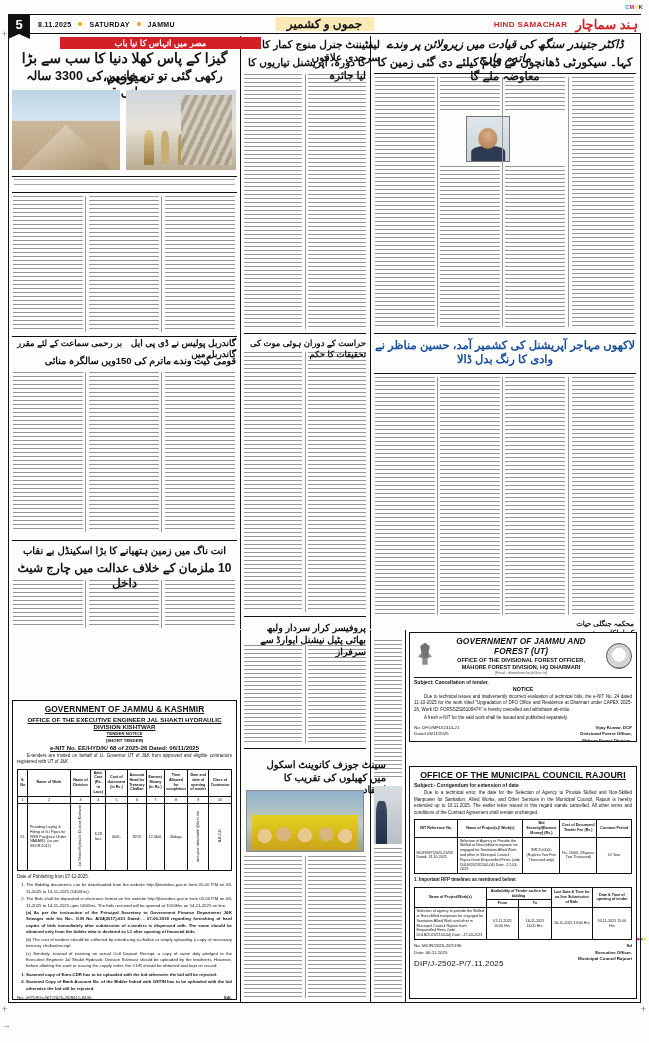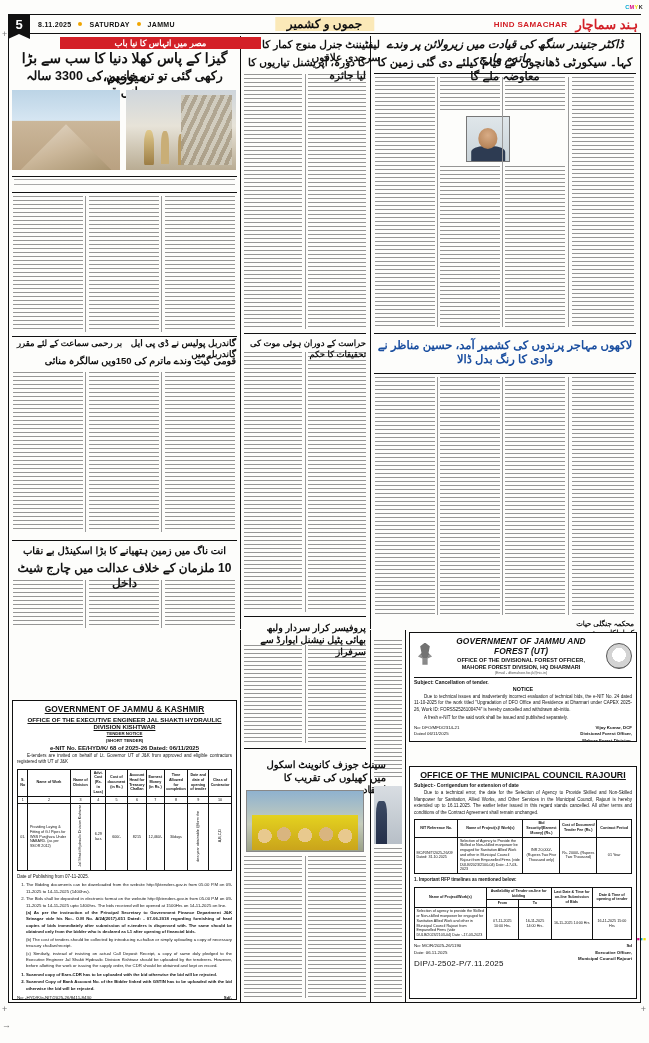--- a/index.html
+++ b/index.html
@@ -317,21 +317,21 @@
   <div class="textblock" style="left:13px;top:372px;width:70px;height:160px;"></div>
   <div class="textblock" style="left:89px;top:372px;width:70px;height:160px;"></div>
   <div class="textblock" style="left:165px;top:372px;width:70px;height:160px;"></div>
   <div class="colsplit" style="left:85px;top:372px;height:160px;"></div>
   <div class="colsplit" style="left:161px;top:372px;height:160px;"></div>
 
   <div class="textblock" style="left:244px;top:352px;width:58px;height:260px;"></div>
   <div class="textblock" style="left:308px;top:352px;width:58px;height:260px;"></div>
   <div class="colsplit" style="left:305px;top:352px;height:260px;"></div>
 
-  <div class="urdu-head blue" style="position:absolute;left:374px;top:338px;width:262px;font-size:11.5px;">لاکھوں مہاجر پرندوں کی کشمیر آمد، حسین مناظر نے وادی کا رنگ بدل ڈالا</div>
+  <div class="urdu-head blue" style="position:absolute;left:374px;top:338px;width:262px;font-size:11.5px;">لاکھوں مہاجر آپریشنل کی کشمیر آمد، حسین مناظر نے وادی کا رنگ بدل ڈالا</div>
 
   <div class="rule-h" style="left:374px;top:373px;width:262px;"></div>
 
   <div class="textblock" style="left:375px;top:377px;width:60px;height:238px;"></div>
   <div class="textblock" style="left:440px;top:377px;width:60px;height:238px;"></div>
   <div class="textblock" style="left:505px;top:377px;width:60px;height:238px;"></div>
   <div class="textblock" style="left:572px;top:377px;width:62px;height:238px;"></div>
   <div class="colsplit" style="left:437px;top:377px;height:238px;"></div>
   <div class="colsplit" style="left:502px;top:377px;height:238px;"></div>
   <div class="colsplit" style="left:568px;top:377px;height:238px;"></div>

